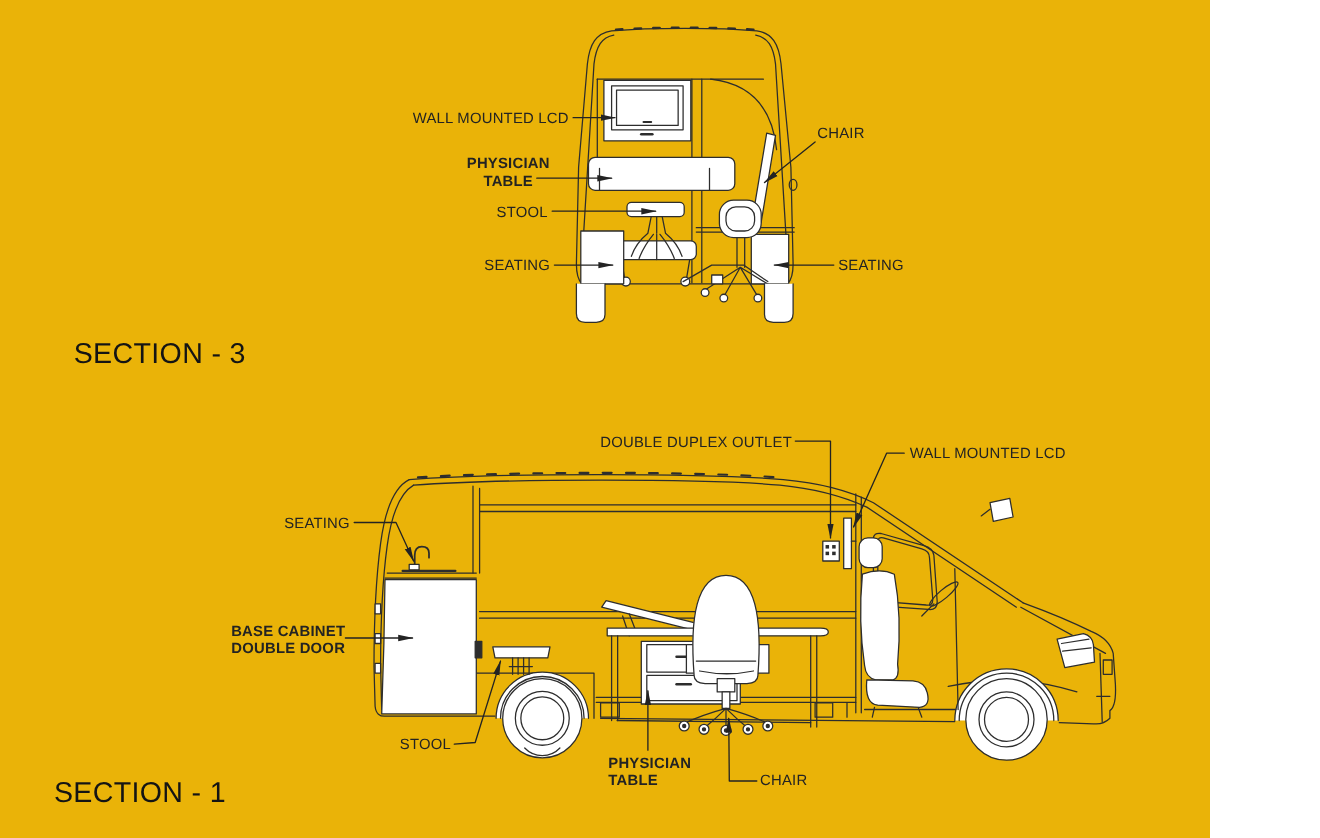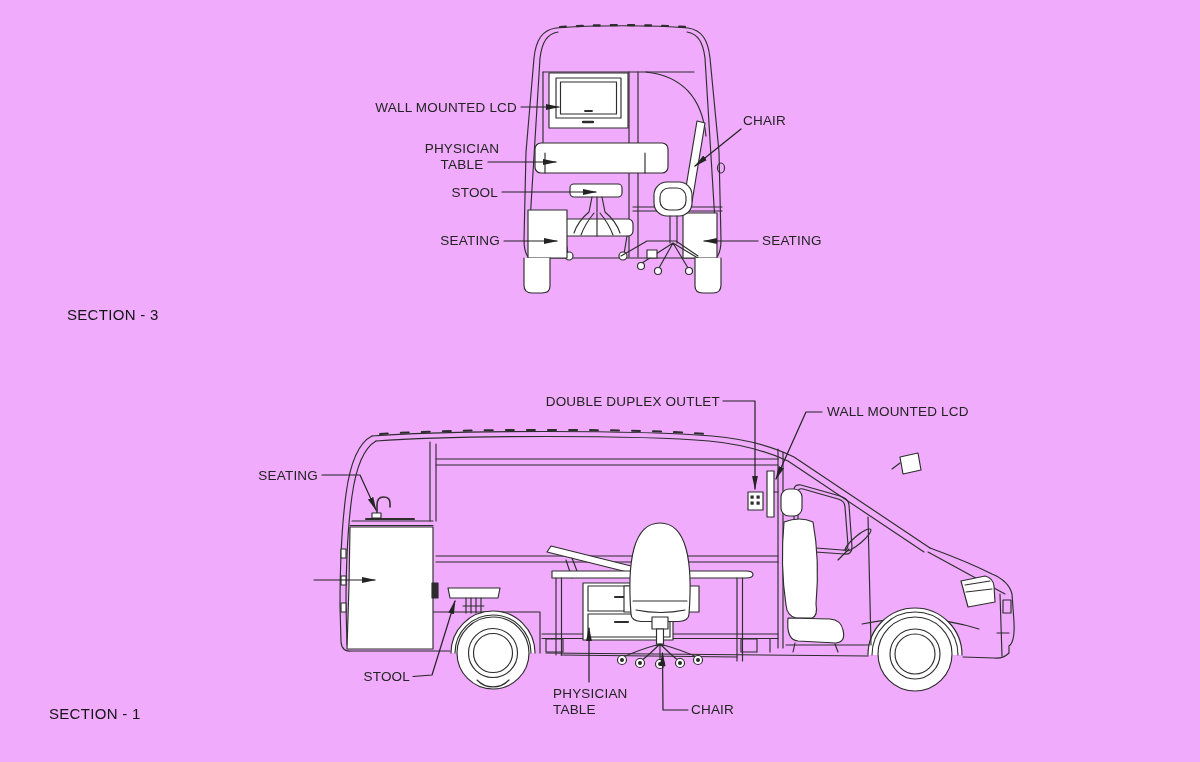--- a/index.html
+++ b/index.html
@@ -1,30 +1,30 @@
 <!DOCTYPE html>
 <html><head>
 <meta charset="utf-8">
 <style>
   html,body{margin:0;padding:0;background:#ffffff;}
   .canvas{
-    position:relative;width:1200px;height:762px;background:#f0abfc;overflow:hidden;
+    position:relative;width:1100px;height:762px;background:#eab308;overflow:hidden;
     font-family:"Liberation Sans",sans-serif;
   }
   svg.art{position:absolute;left:0;top:0;width:1200px;height:762px;}
   .lbl{
     position:absolute;font-size:13.5px;line-height:15.5px;color:#232323;
     letter-spacing:.2px;white-space:nowrap;
   }
-  .lbl .ln{display:block;}
+  .lbl .ln{display:block;font-weight:bold;}
   .alignR{text-align:right;}
   .alignC{text-align:center;white-space:normal;}
   .alignL{text-align:left;white-space:normal;}
   .sec-title{
-    position:absolute;font-size:15px;color:#141414;letter-spacing:.3px;
+    position:absolute;font-size:26px;color:#141414;letter-spacing:.3px;
     font-family:"Liberation Sans",sans-serif;
   }
 </style>
 </head>
 <body>
 
 <div class="canvas">
 
   <svg class="art" viewBox="0 0 1200 762">
     <defs>
@@ -223,20 +223,24 @@
   <div class="lbl" style="left:762px;top:233px;">SEATING</div>
 
   <div class="sec-title" style="left:67px;top:306px;">SECTION - 3</div>
 
   <div class="lbl alignR" style="left:544px;top:394px;width:176px;">DOUBLE DUPLEX OUTLET</div>
 
   <div class="lbl" style="left:827px;top:404px;">WALL MOUNTED LCD</div>
 
   <div class="lbl alignR" style="left:250px;top:468px;width:68px;">SEATING</div>
 
+  <div class="lbl alignC" style="left:201px;top:566px;width:122px;">
+    <span class="ln">BASE CABINET</span>
+    <span class="ln">DOUBLE DOOR</span>
+  </div>
 
   <div class="lbl alignR" style="left:338px;top:669px;width:72px;">STOOL</div>
 
   <div class="lbl alignL" style="left:553px;top:686px;width:90px;">
     <span class="ln">PHYSICIAN</span>
     <span class="ln">TABLE</span>
   </div>
 
   <div class="lbl" style="left:691px;top:702px;">CHAIR</div>
 

